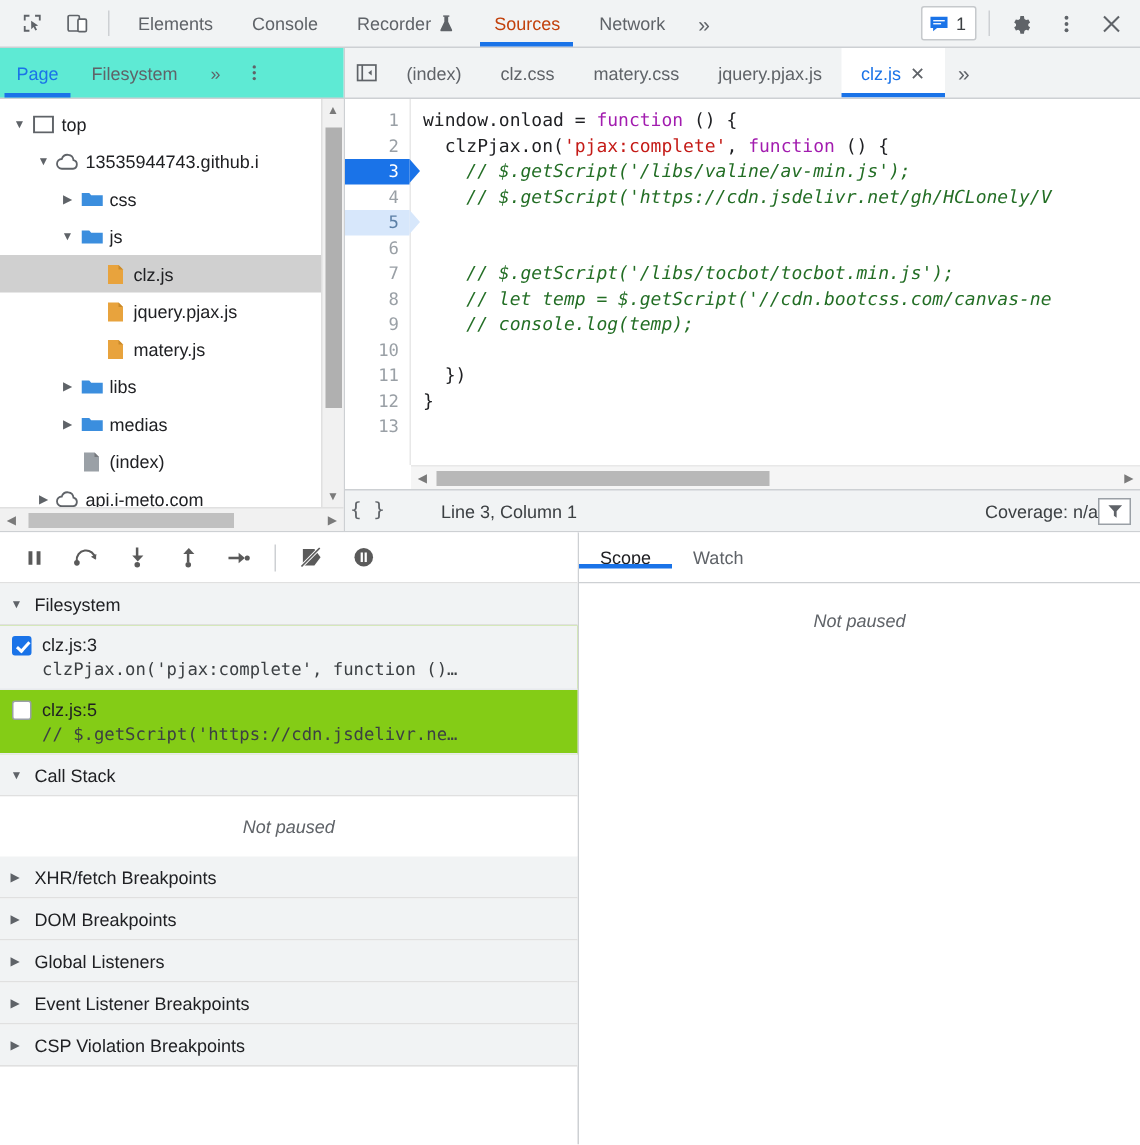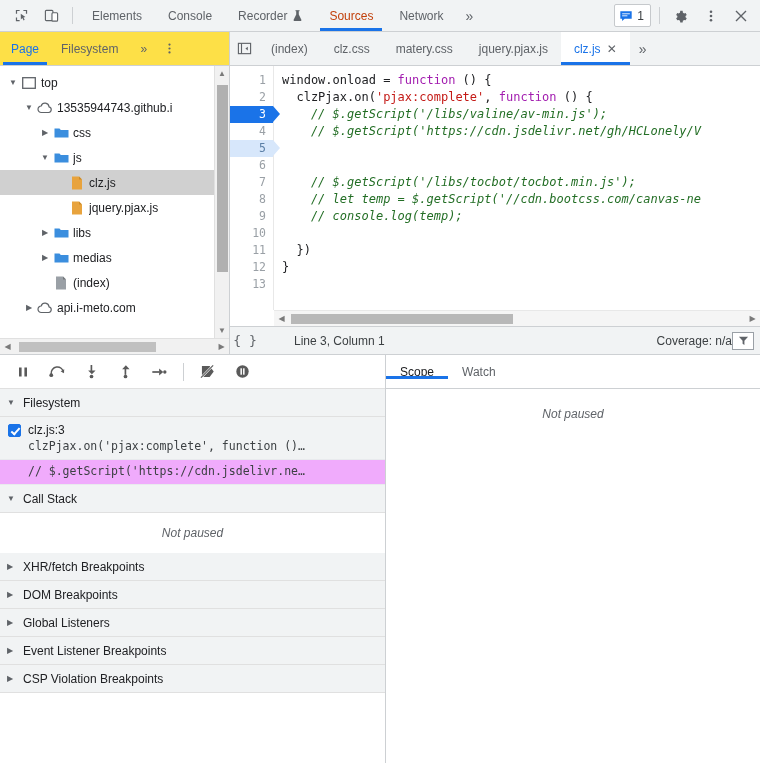--- a/index.html
+++ b/index.html
@@ -49,21 +49,21 @@
   .msgbadge span { color:#3c4043; font-size:12px; }
 
   
   .upper { flex: 0 0 323px; display: flex; border-bottom: 1px solid #cdd0d3; min-height:0;}
 
   
   .nav { width: 230px; flex: 0 0 230px; display: flex; flex-direction: column;
          border-right: 1px solid #cdd0d3; background: #fff; min-width:0;}
   .subtabs {
     height: 34px; flex: 0 0 34px; display: flex; align-items: stretch;
-    background: #fde047; border-bottom: 1px solid #cdd0d3;
+    background: #5eead4; border-bottom: 1px solid #cdd0d3;
   }
   .st {
     padding: 0 11px; display: flex; align-items: center; font-size: 12px;
     color: #5f6368; cursor: pointer; position: relative; white-space: nowrap;
   }
   .st.sel { color: #1a73e8; }
   .st.sel::after {
     content: ""; position: absolute; left: 3px; right: 3px; bottom: 0;
     height: 3px; background: #1a73e8;
   }
@@ -157,21 +157,21 @@
   }
   .dbtn { width:30px; height:26px; display:flex; align-items:center; justify-content:center; cursor:pointer;}
   .dsep { width:1px; height:18px; background:#cdd0d3; margin:0 5px; }
 
   .sect-head {
     height:28px; display:flex; align-items:center; padding-left:7px; gap:6px;
     background:#f1f3f4; border-bottom:1px solid #e0e0e0; font-size:12px;
     color:#202124; cursor:pointer; flex:0 0 28px;
   }
   .tri-s { font-size:8px; color:#5f6368; width:10px; }
-  .bp-list { background:#f0abfc; }
+  .bp-list { background:#84cc16; }
   .bp-item { padding:4px 8px 6px 8px; border-bottom:1px solid #e8eaed; cursor:pointer; }
   .bp-item.hl { background:#f1f3f4; }
   .bp-top { display:flex; align-items:center; gap:7px; height:18px;}
   .cbox { width:13px; height:13px; border:1px solid #9aa0a6; border-radius:2px; background:#fff;
           flex:0 0 13px; cursor:pointer; }
   .cbox.on { background:#1a73e8; border-color:#1a73e8; position:relative; }
   .cbox.on::after {
     content:""; position:absolute; left:4px; top:1px; width:3px; height:7px;
     border:solid #fff; border-width:0 2px 2px 0; transform:rotate(42deg);
   }
@@ -337,20 +337,30 @@
             </div>
             <div class="row" style="padding-left: 54px;">
               <span class="tri">&nbsp;</span>
               <span class="ico">
                 <svg width="12" height="14" viewBox="0 0 12 14">
                   <path d="M1 0.6h7l3 3v9.8H1z" fill="#e8a33d"></path>
                   <path d="M8 0.6l3 3H8z" fill="#c98a2a"></path>
                 </svg>
               </span>
               <span class="lbl">jquery.pjax.js</span>
+            </div>
+            <div class="row" style="padding-left: 54px;">
+              <span class="tri">&nbsp;</span>
+              <span class="ico">
+                <svg width="12" height="14" viewBox="0 0 12 14">
+                  <path d="M1 0.6h7l3 3v9.8H1z" fill="#e8a33d"></path>
+                  <path d="M8 0.6l3 3H8z" fill="#c98a2a"></path>
+                </svg>
+              </span>
+              <span class="lbl">matery.js</span>
             </div>
             <div class="row" style="padding-left: 38px;">
               <span class="tri" style="font-size: 8px;">▶</span>
               <span class="ico">
                 <svg width="15" height="12" viewBox="0 0 15 12">
                   <path d="M0.5 1.6h5l1.3 1.5h7.7v7.3H0.5z" fill="#3b8ede"></path>
                 </svg>
               </span>
               <span class="lbl">libs</span>
             </div>
@@ -544,20 +554,24 @@
       </div>
       <div class="bp-list" id="bplist">
           <div class="bp-item hl">
             <div class="bp-top">
               <span class="cbox on"></span>
               <span class="bp-name">clz.js:3</span>
             </div>
             <div class="bp-code">clzPjax.on('pjax:complete', function ()…</div>
           </div>
           <div class="bp-item">
+            <div class="bp-top">
+              <span class="cbox"></span>
+              <span class="bp-name">clz.js:5</span>
+            </div>
             <div class="bp-code">// $.getScript('https://cdn.jsdelivr.ne…</div>
           </div>
         </div>
 
       <div class="sect-head">
         <span class="tri-s">▼</span>
         <span>Call Stack</span>
       </div>
       <div class="notpaused">Not paused</div>
 

